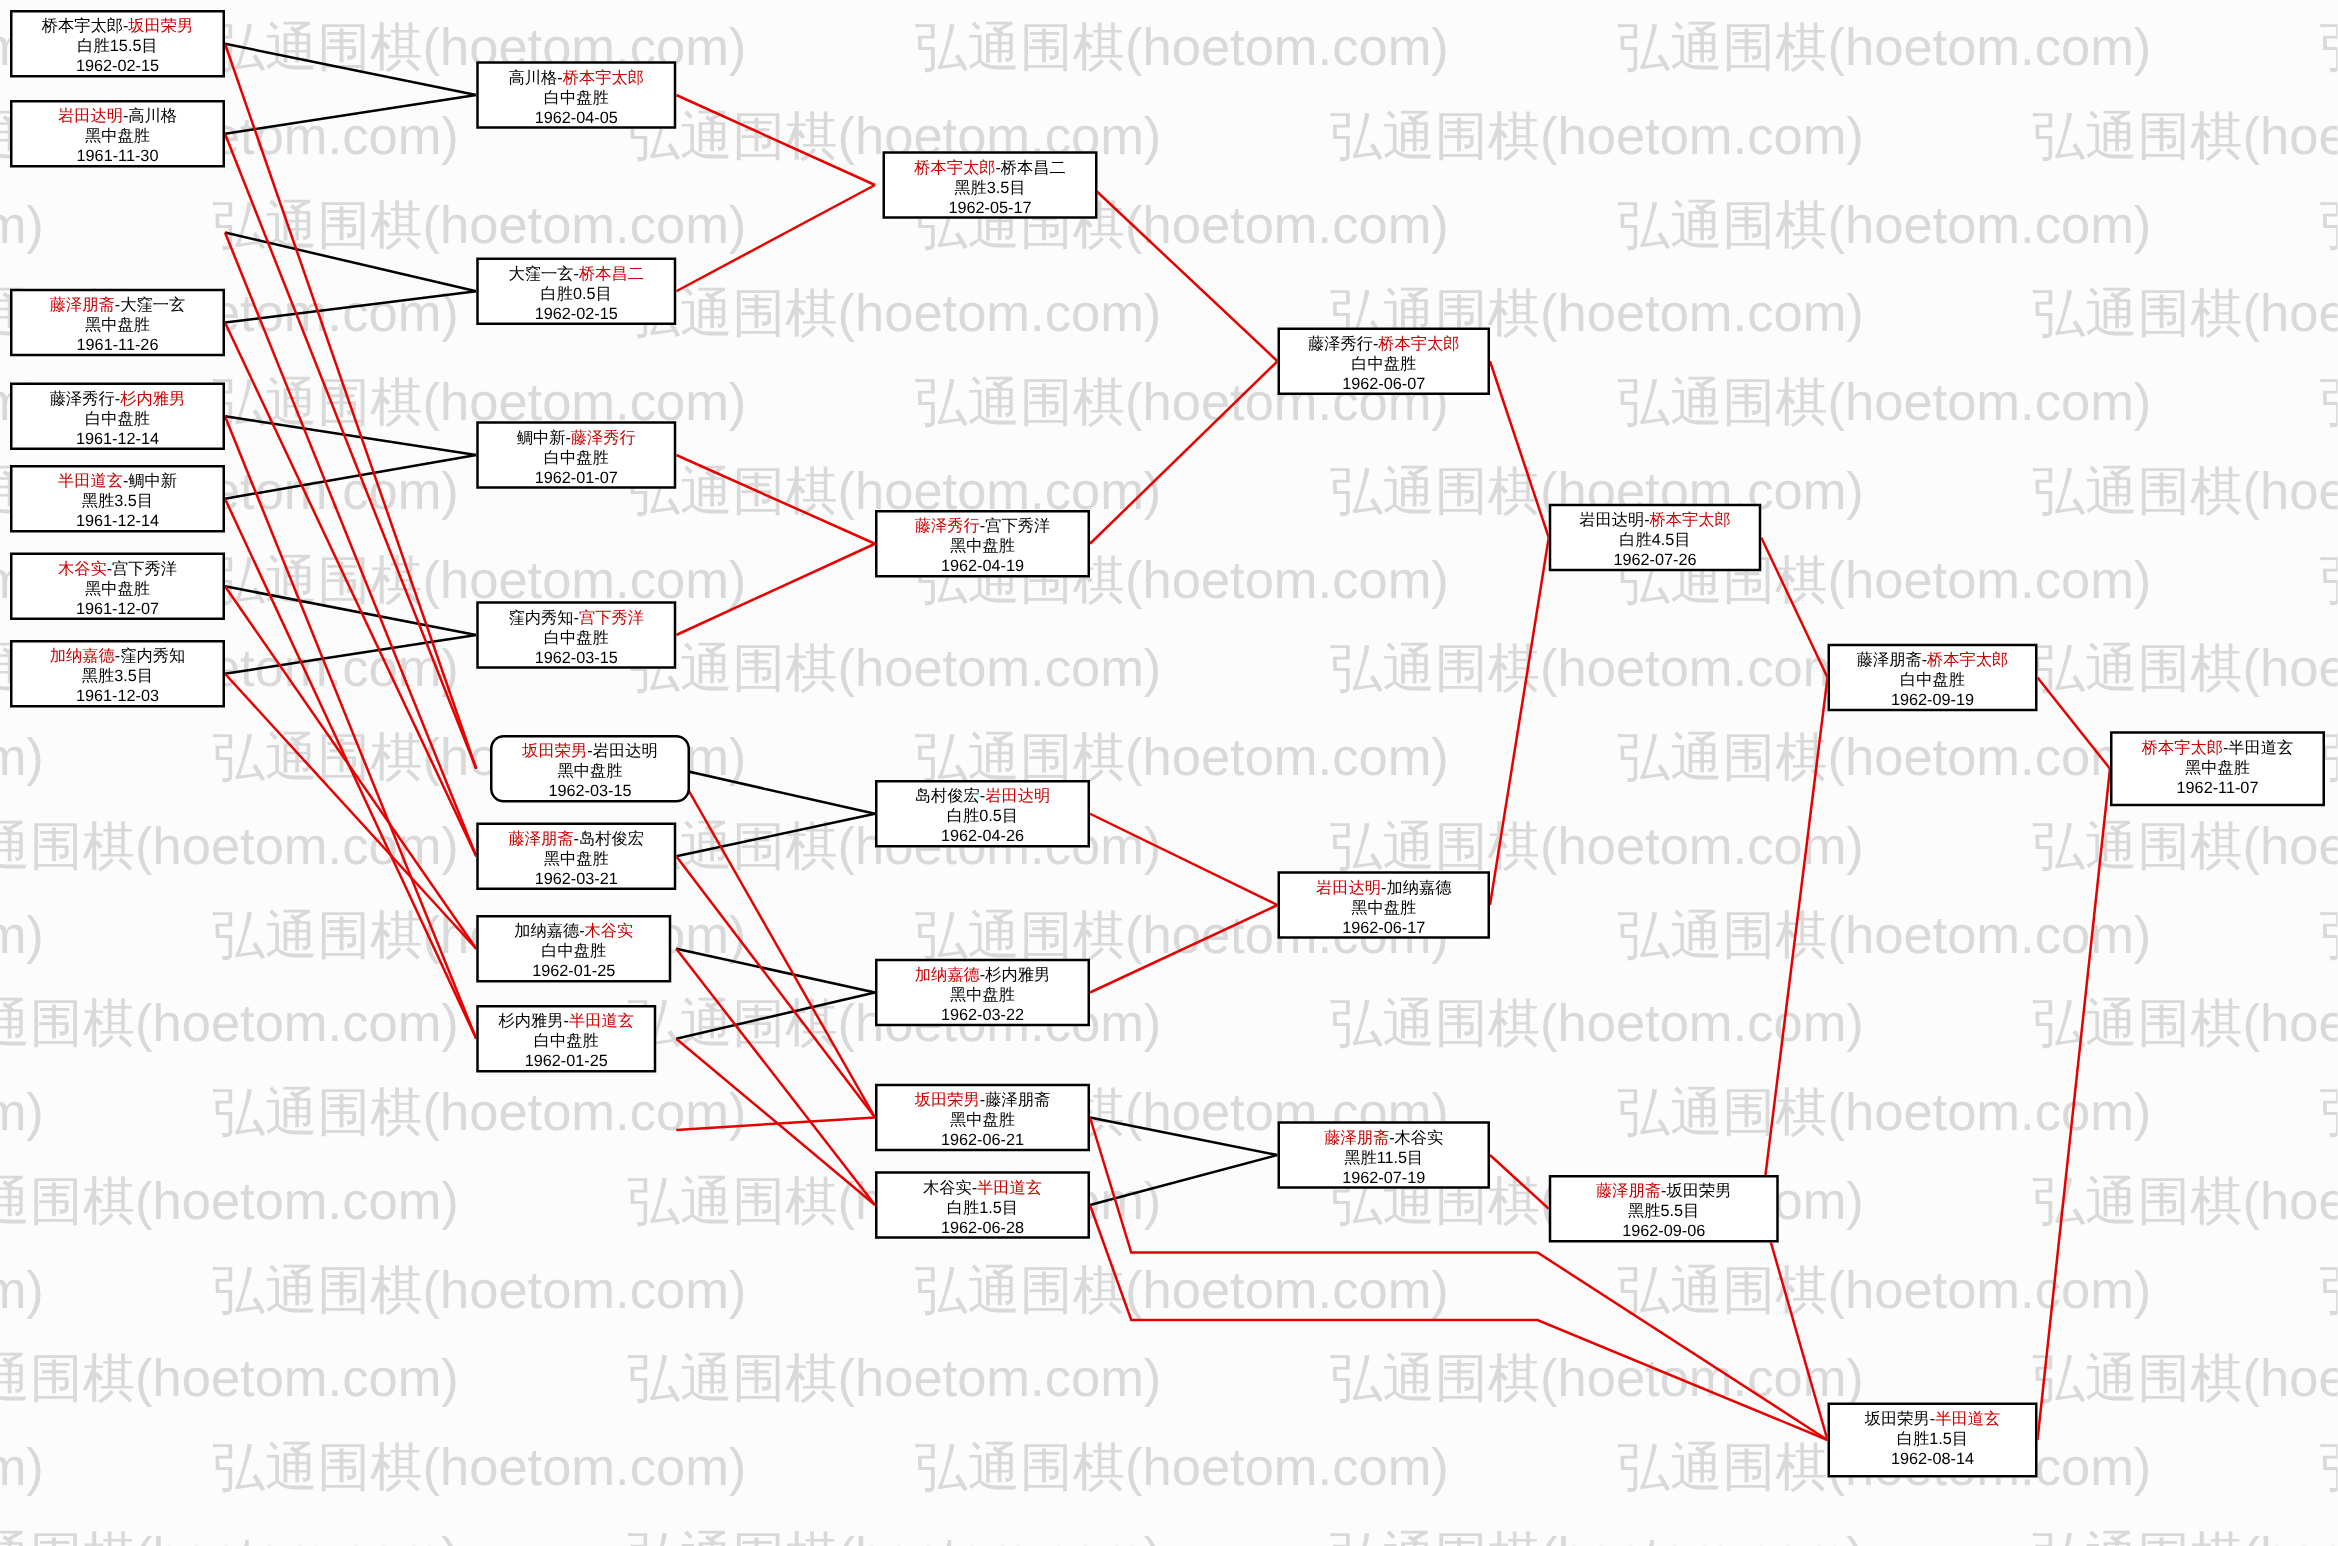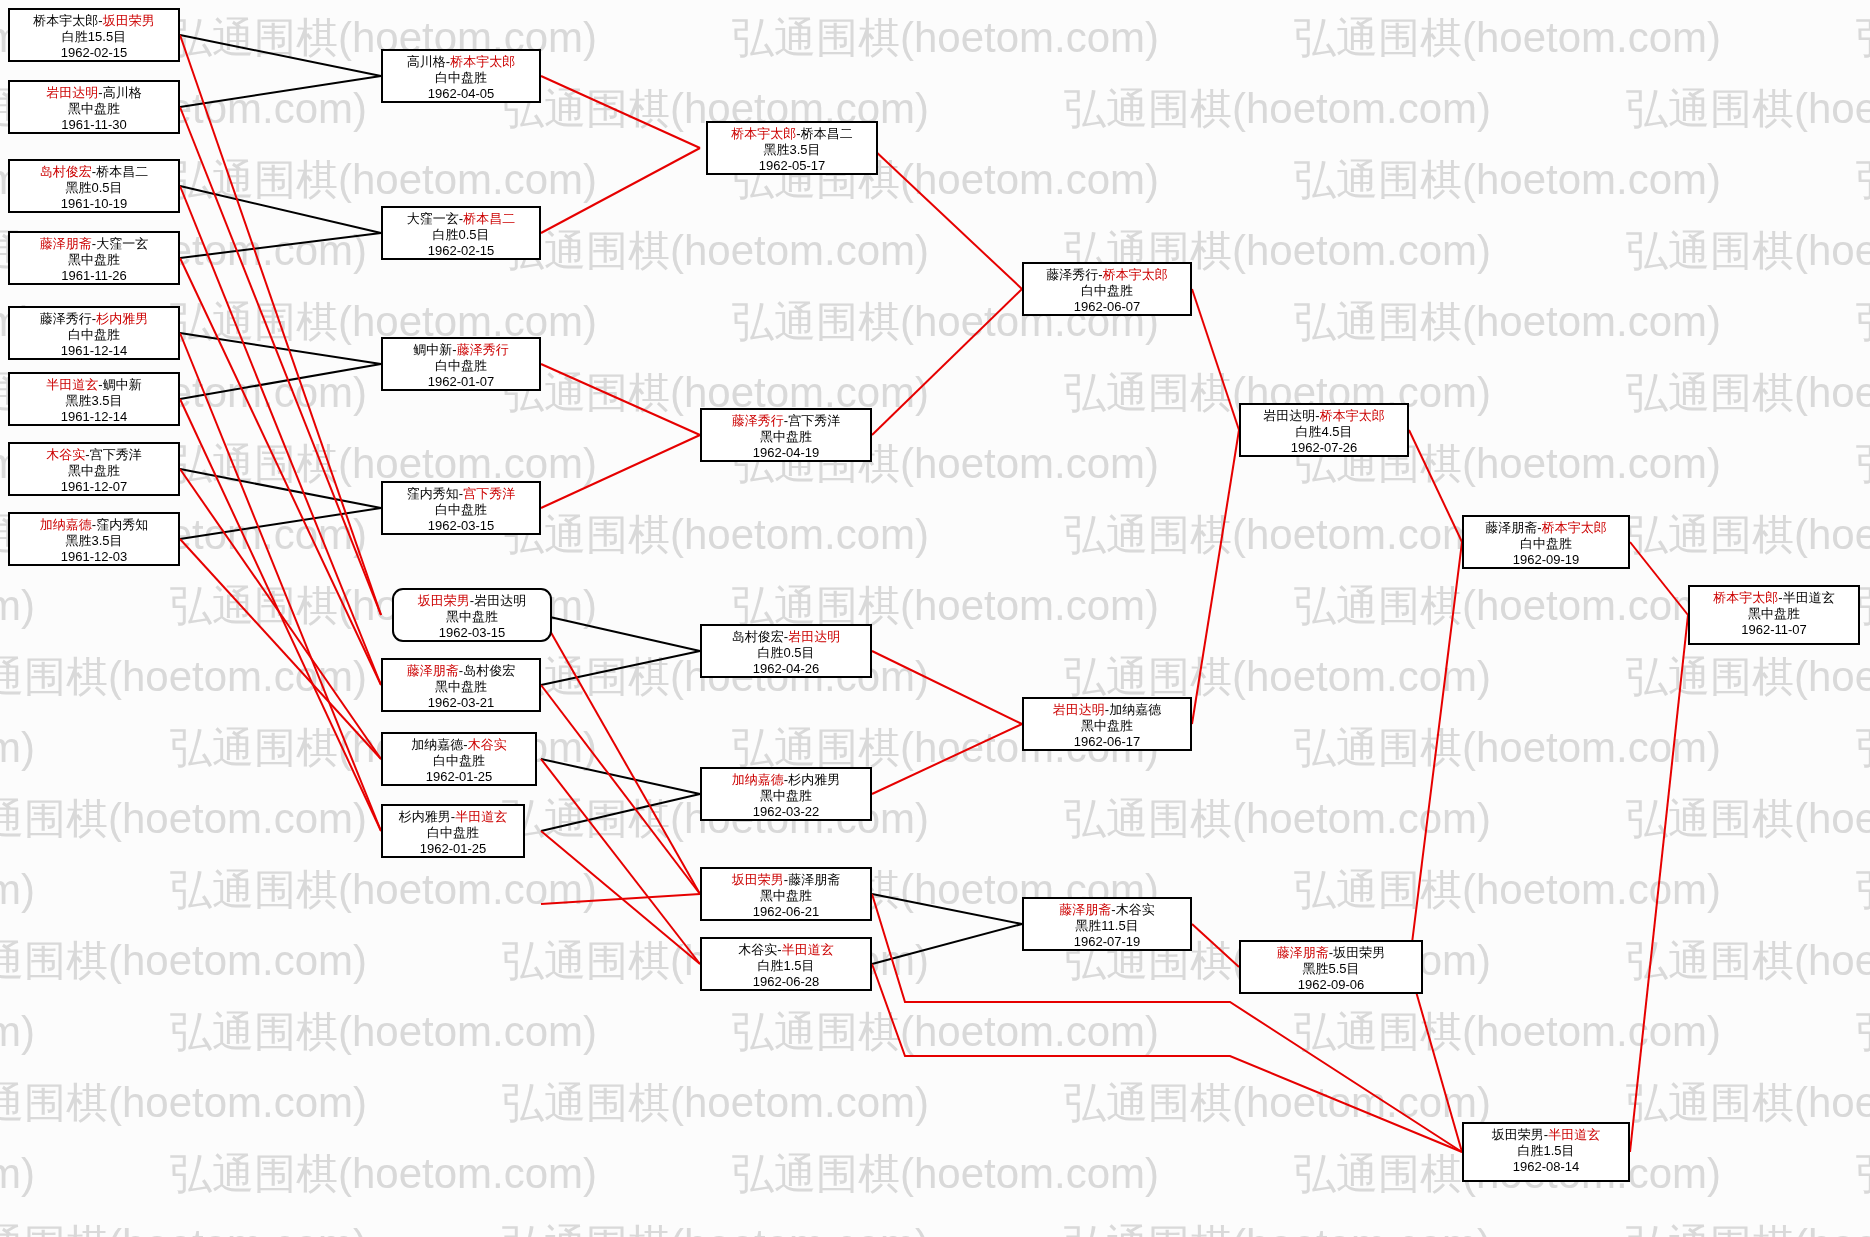--- a/index.html
+++ b/index.html
@@ -195,25 +195,20 @@
       <div class="match-box" style="left: 8px; top: 8px; width: 172px; height: 54px;">
         <div class="players"><span>桥本宇太郎</span>-<span class="win">坂田荣男</span></div>
         <div class="result">白胜15.5目</div>
         <div class="date">1962-02-15</div>
       </div>
       <div class="match-box" style="left: 8px; top: 80px; width: 172px; height: 54px;">
         <div class="players"><span class="win">岩田达明</span>-<span>高川格</span></div>
         <div class="result">黑中盘胜</div>
         <div class="date">1961-11-30</div>
       </div>
-      <div class="match-box" style="left: 8px; top: 159px; width: 172px; height: 54px;">
-        <div class="players"><span class="win">岛村俊宏</span>-<span>桥本昌二</span></div>
-        <div class="result">黑胜0.5目</div>
-        <div class="date">1961-10-19</div>
-      </div>
       <div class="match-box" style="left: 8px; top: 231px; width: 172px; height: 54px;">
         <div class="players"><span class="win">藤泽朋斋</span>-<span>大窪一玄</span></div>
         <div class="result">黑中盘胜</div>
         <div class="date">1961-11-26</div>
       </div>
       <div class="match-box" style="left: 8px; top: 306px; width: 172px; height: 54px;">
         <div class="players"><span>藤泽秀行</span>-<span class="win">杉内雅男</span></div>
         <div class="result">白中盘胜</div>
         <div class="date">1961-12-14</div>
       </div>

